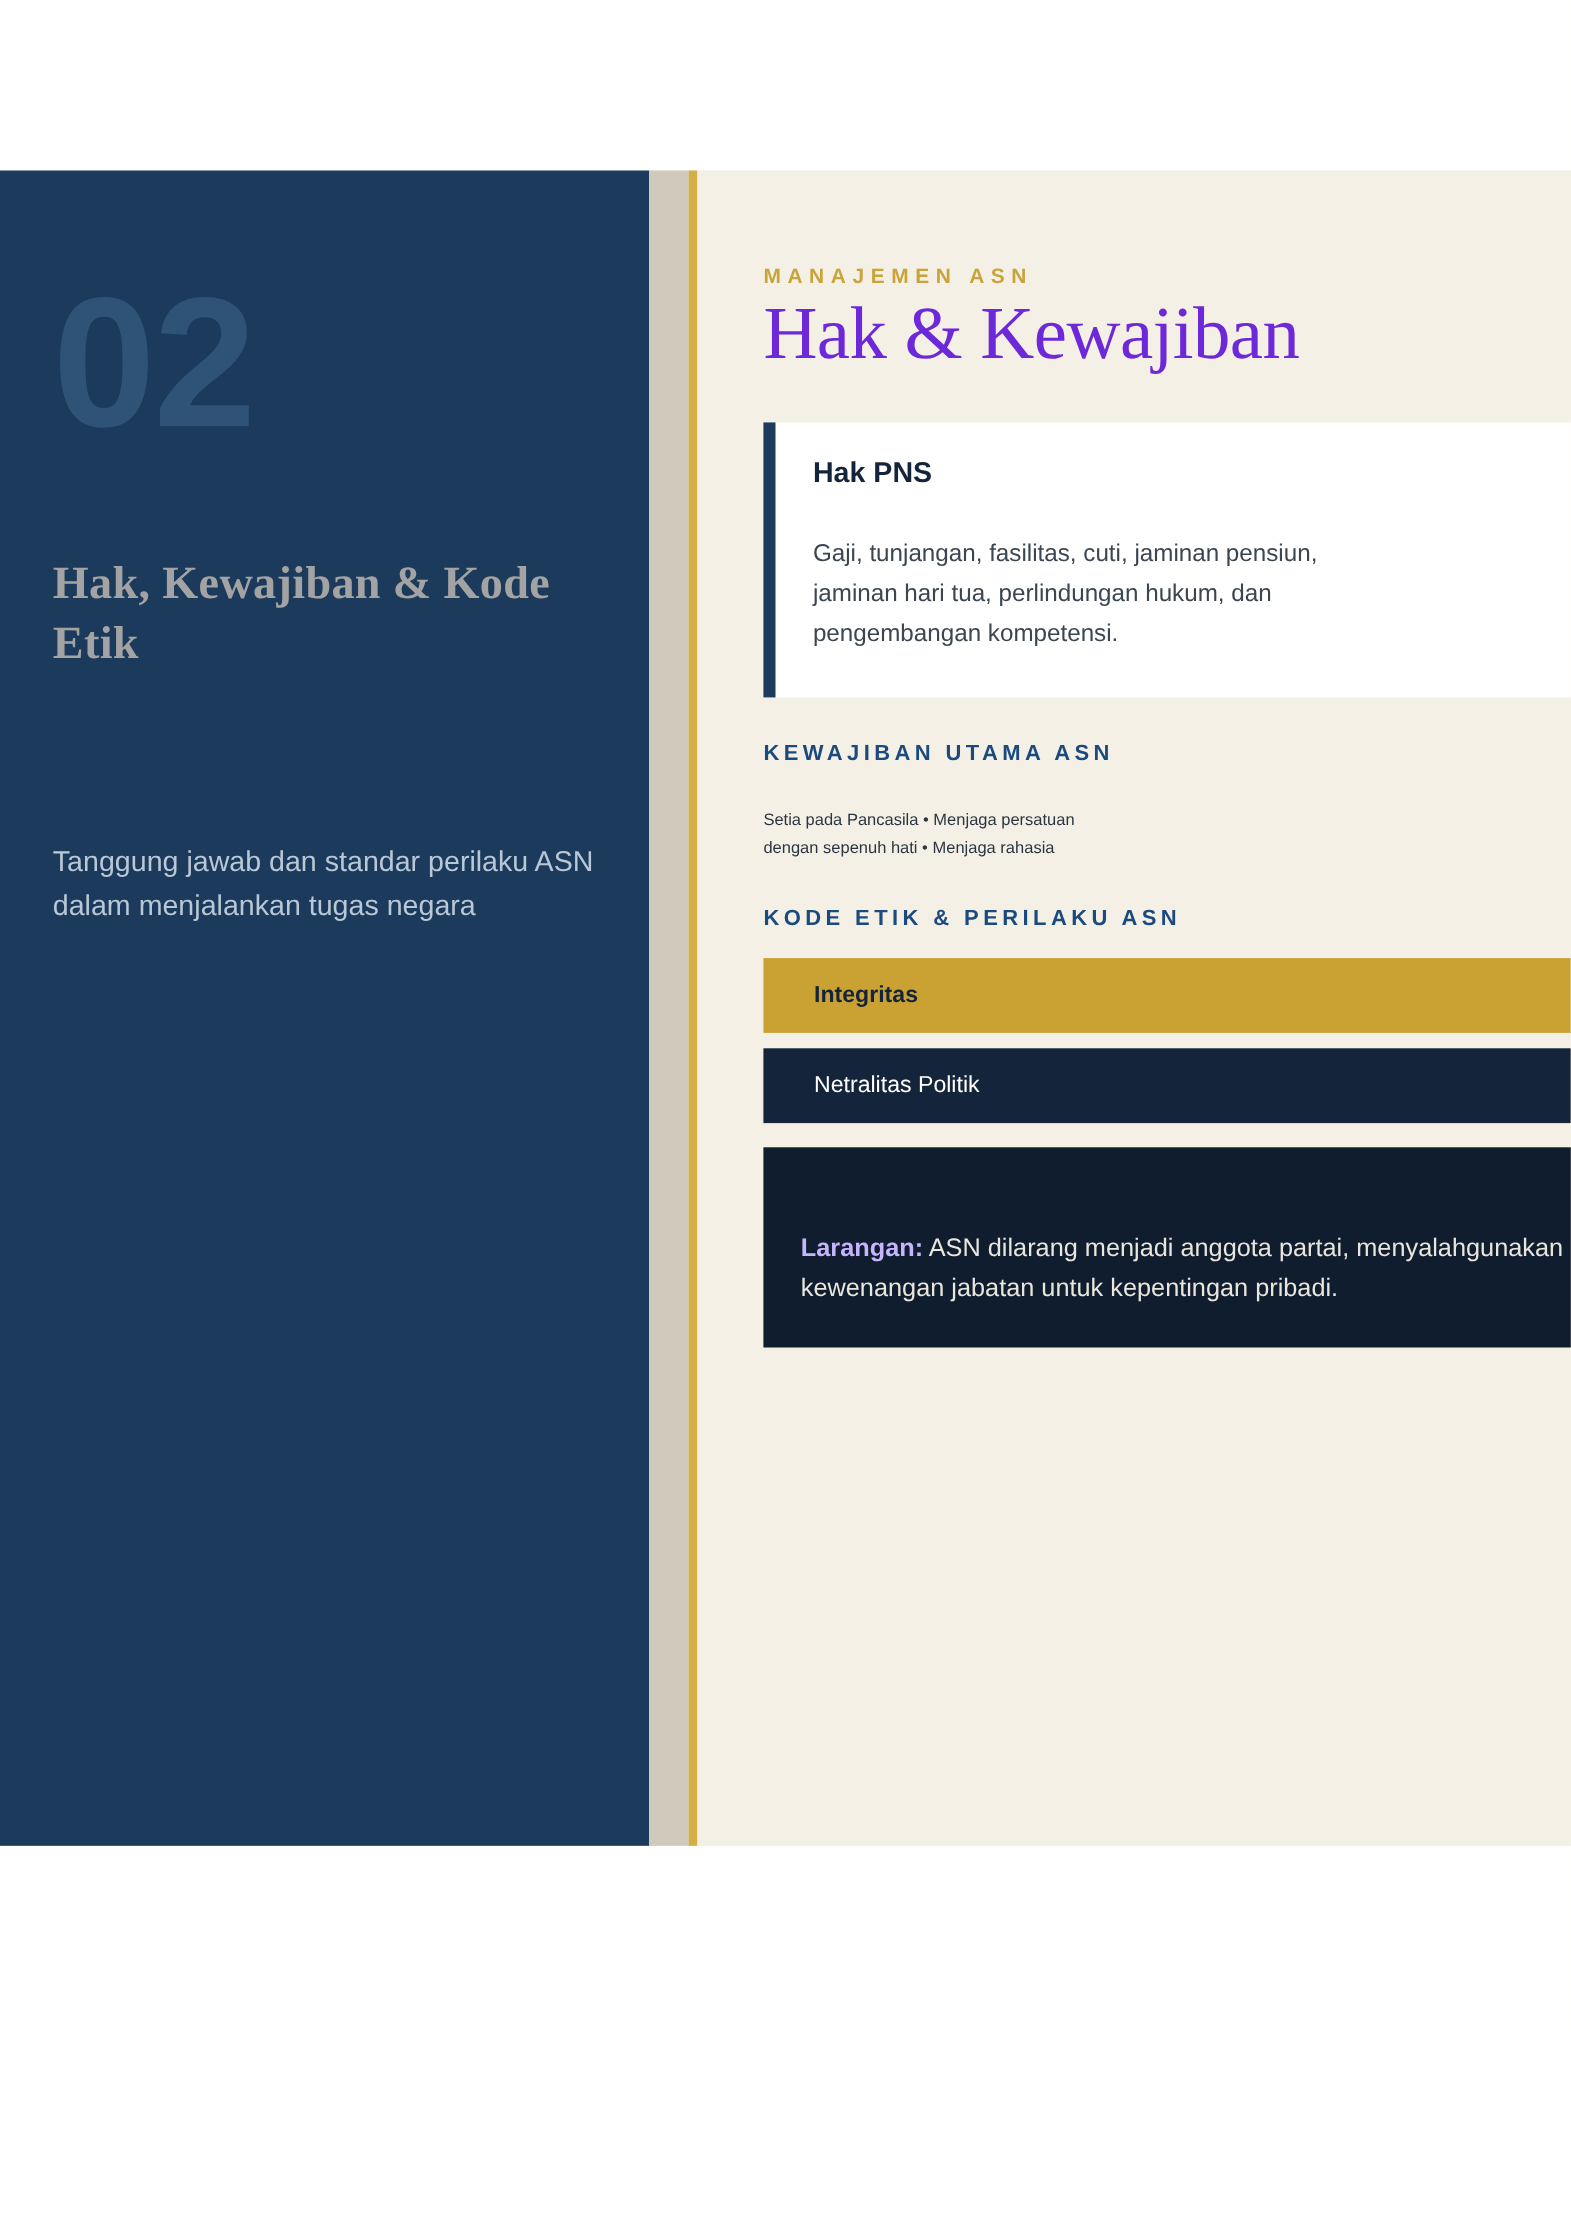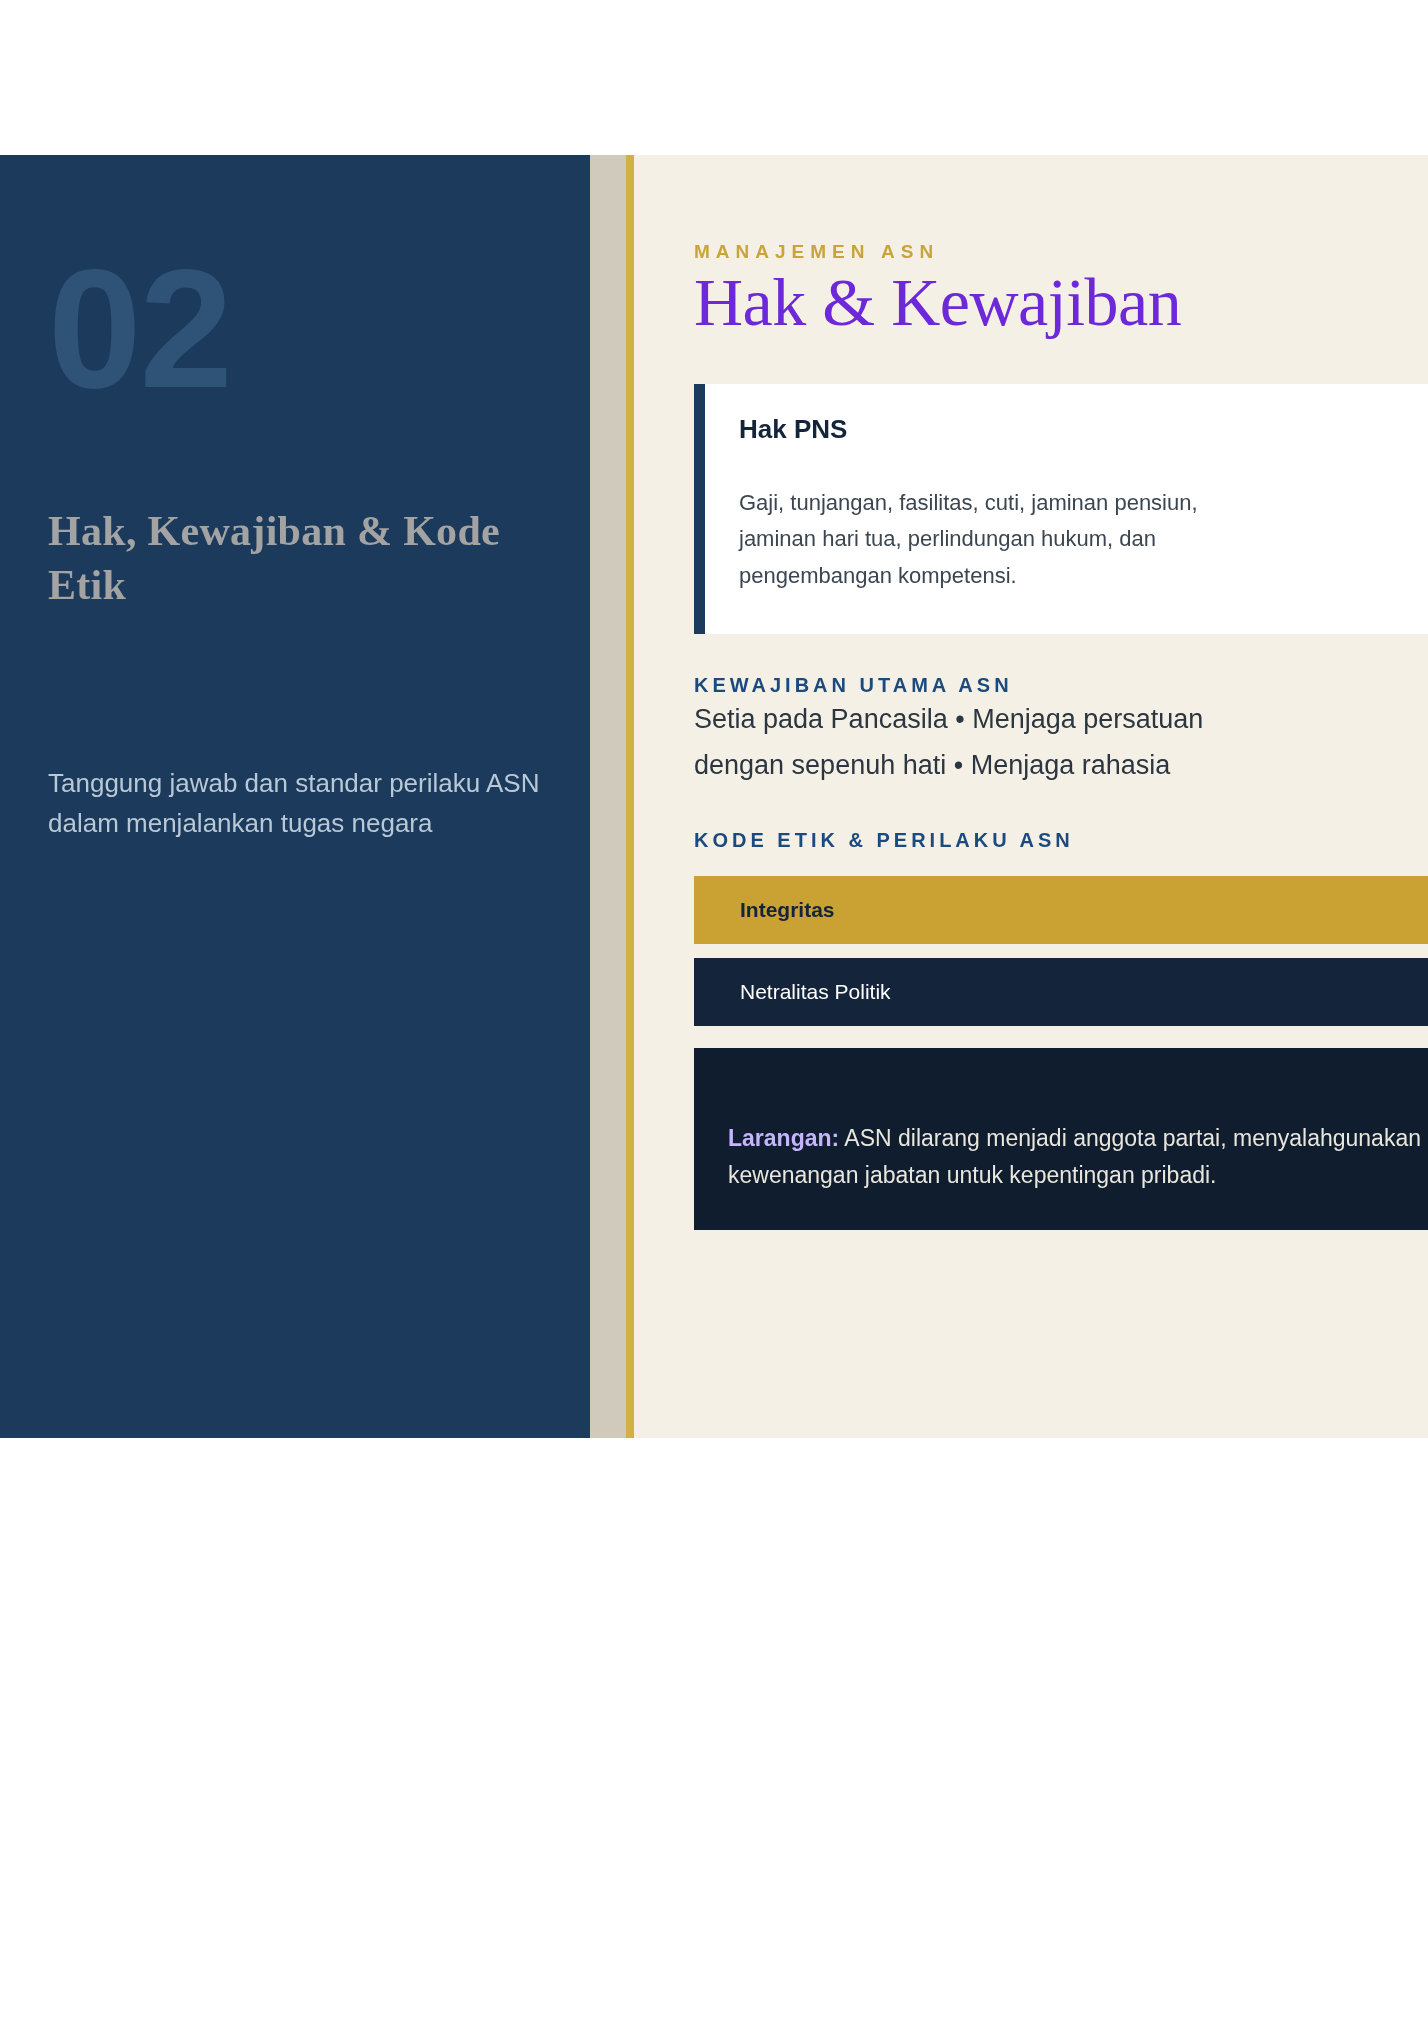--- a/index.html
+++ b/index.html
@@ -10,21 +10,21 @@
     height: 2018px;
     overflow: hidden;
     font-family: "Liberation Sans", sans-serif;
   }
 
   .slide {
     position: absolute;
     left: 0;
     top: 155px;
     width: 1428px;
-    height: 1283px;
+    height: 1523px;
     display: flex;
     background: #f5f0e6;
   }
 
   
   .left-panel {
     position: relative;
     width: 590px;
     height: 100%;
     background: #1b3a5c;
@@ -128,21 +128,22 @@
 
   .section-label {
     margin-top: 40px;
     font-size: 20px;
     font-weight: bold;
     letter-spacing: 4px;
     color: #1b4a7e;
   }
 
   .section-text {
-    font-size: 27px;
+    margin-top: 36px;
+    font-size: 15px;
     line-height: 1.7;
     color: #2b3640;
     white-space: pre-line;
   }
 
   .chips {
     margin-top: 24px;
     display: flex;
     gap: 14px;
     flex-direction: column;

